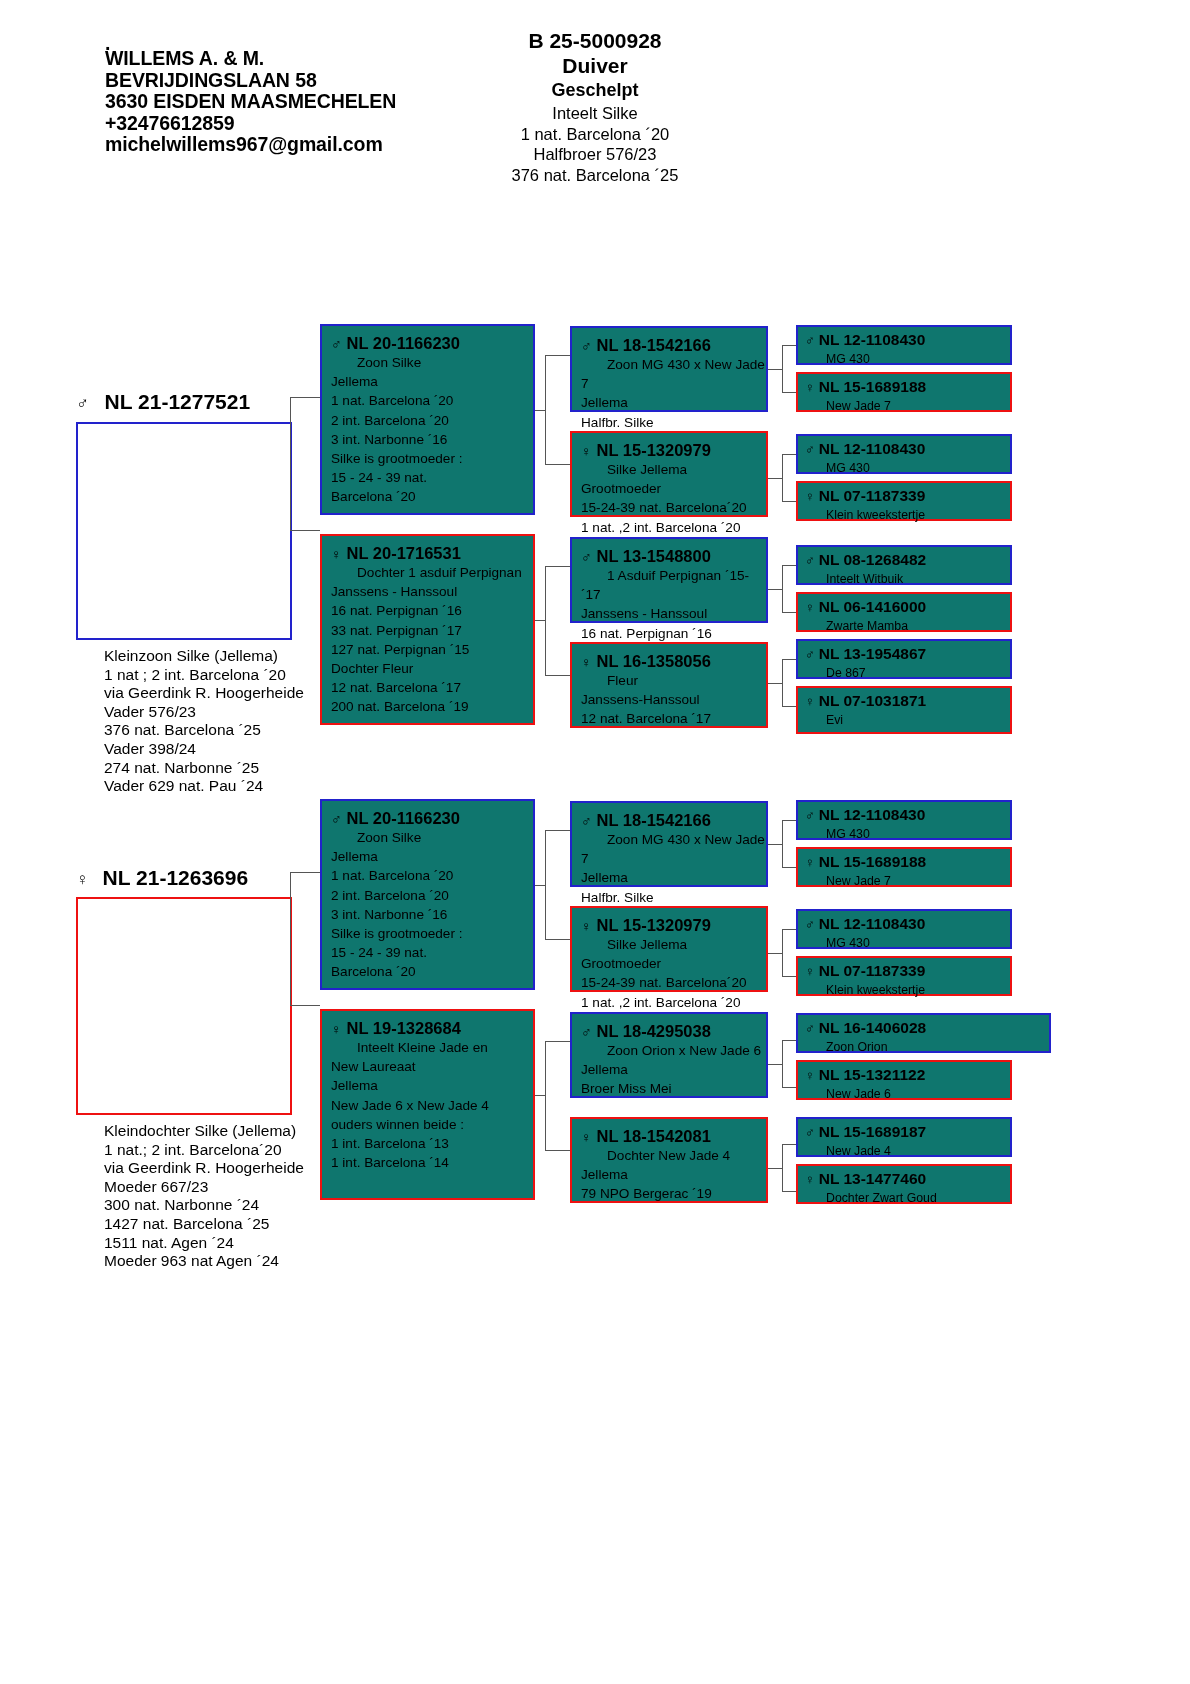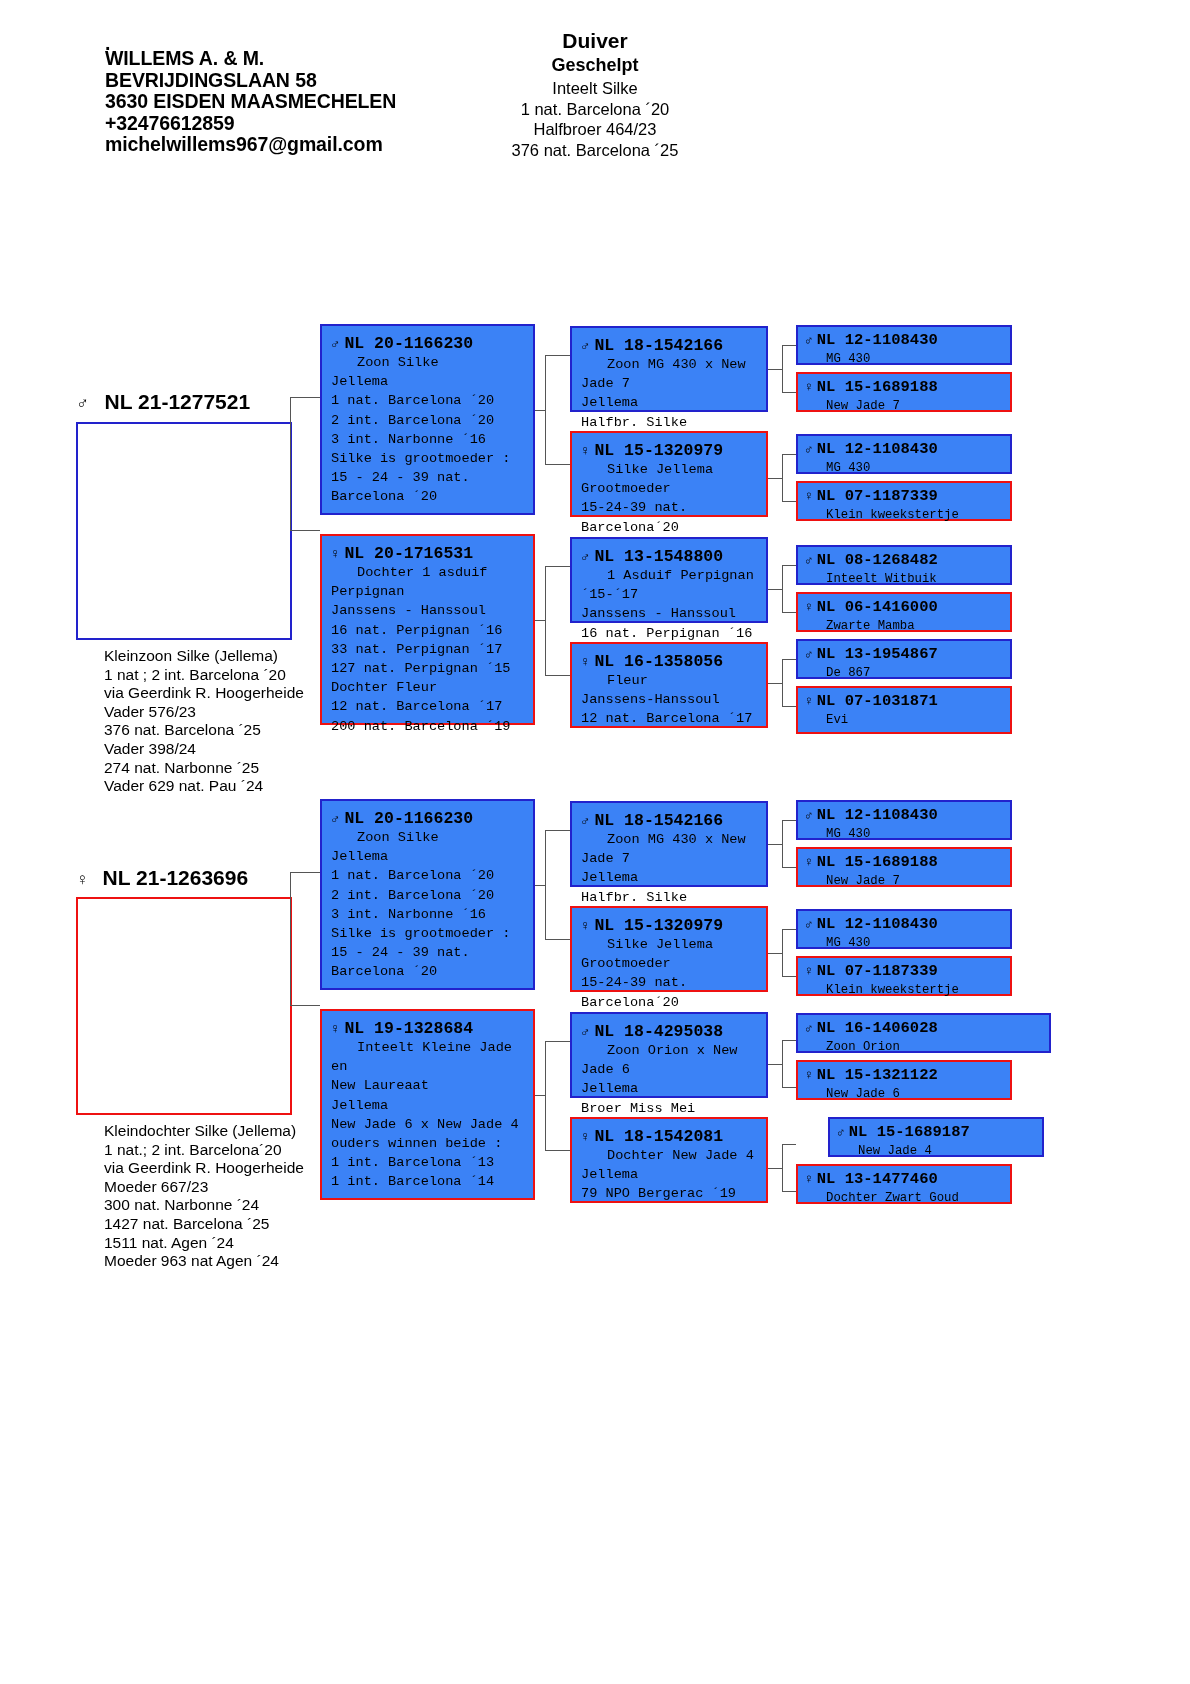--- a/index.html
+++ b/index.html
@@ -61,23 +61,22 @@
   .subject-box.female { border: 2.5px solid #ee1111; }
   .subject-caption {
     font-size: 15.5px;
     line-height: 18.6px;
     white-space: pre-line;
   }
 
   
   .card {
     position: absolute;
-    background: #3b82f6;
+    background: #0f766e;
     box-sizing: border-box;
-    font-family: Liberation Mono, monospace;
   }
   .card.male   { border: 2.2px solid #2222cc; }
   .card.female { border: 2.2px solid #ee1111; }
 
   .card .hdr {
     display: block;
     font-weight: bold;
     white-space: nowrap;
   }
   .card .sym {
@@ -120,25 +119,26 @@
 <div class="abs" id="header-breeder">
   <div class="dot-line">.</div>
   <div style="white-space:pre-line;">WILLEMS A. &amp; M.
 BEVRIJDINGSLAAN 58
 3630 EISDEN MAASMECHELEN
 +32476612859
 michelwillems967@gmail.com</div>
 </div>
 
 <div class="abs" id="header-title-block">
+  <div class="ring">B 25-5000928</div>
   <div class="sex-word">Duiver</div>
   <div class="colour-word">Geschelpt</div>
   <div class="sub" style="white-space:pre-line;">Inteelt Silke
 1 nat. Barcelona ´20
-Halfbroer 464/23
+Halfbroer 576/23
 376 nat. Barcelona ´25</div>
 </div>
 
 <div class="abs subject-ring" style="left:76px; top:390px;">
   <span class="sym">♂</span>
   <span style="margin-left:10px;">NL 21-1277521</span>
 </div>
 <div class="abs subject-box male" style="left:76px; top:422px; width:212px; height:214px;"></div>
 <div class="abs subject-caption" style="left:104px; top:647px; width:230px;">Kleinzoon Silke (Jellema)
 1 nat ; 2 int. Barcelona ´20
@@ -449,21 +449,21 @@
   <span class="lines">Zoon Orion</span>
 </div>
 
 <div class="card g3 female" style="left:796px; top:1060px; width:216px; height:40px;">
   <span class="hdr">
     <span class="sym">♀</span><span>NL 15-1321122</span>
   </span>
   <span class="lines">New Jade 6</span>
 </div>
 
-<div class="card g3 male" style="left:796px; top:1117px; width:216px; height:40px;margin-left:32px;">
+<div class="card g3 male" style="left:796px; top:1117px; width:216px; height:40px;">
   <span class="hdr">
     <span class="sym">♂</span><span>NL 15-1689187</span>
   </span>
   <span class="lines">New Jade 4</span>
 </div>
 
 <div class="card g3 female" style="left:796px; top:1164px; width:216px; height:40px;">
   <span class="hdr">
     <span class="sym">♀</span><span>NL 13-1477460</span>
   </span>

